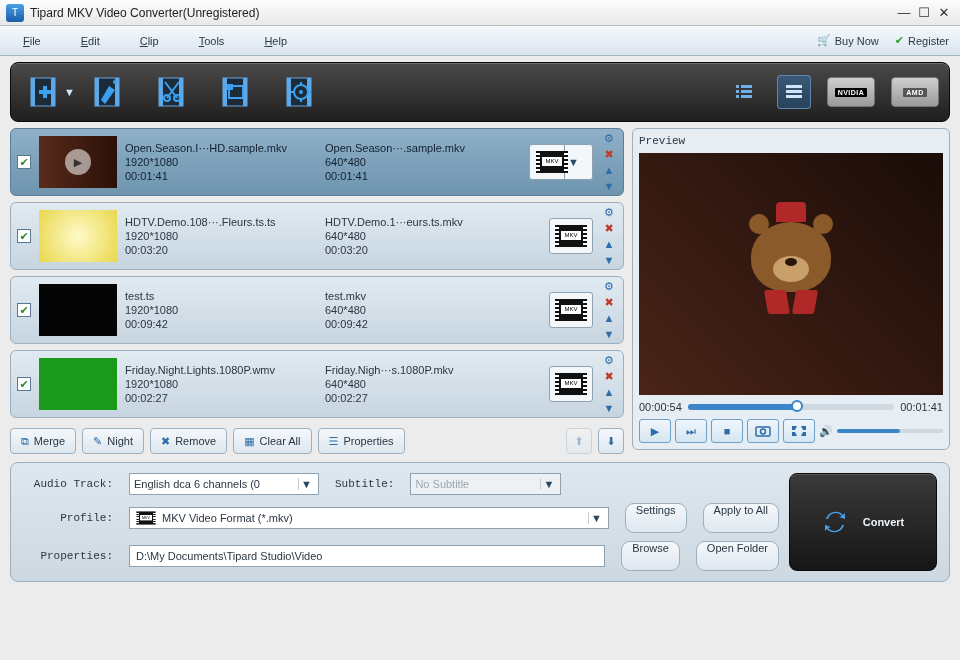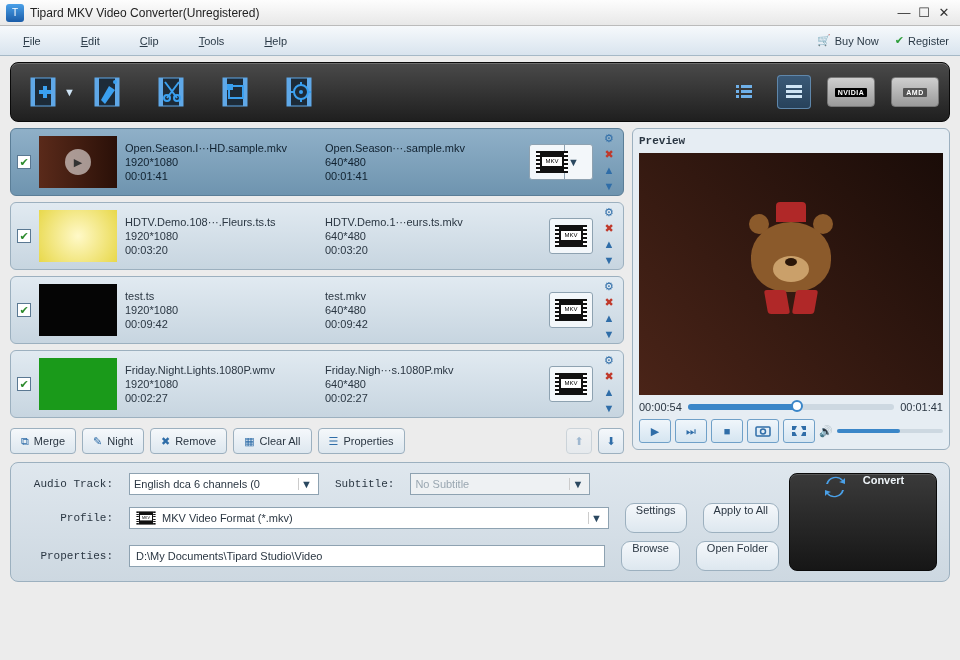--- a/index.html
+++ b/index.html
@@ -58,21 +58,21 @@
 
 
 .actbar { display: flex; gap: 6px; margin-top: 4px; align-items: center; }
 .abtn { height: 26px; padding: 0 10px; border: 1px solid #9cb0bf; border-radius: 4px; background: linear-gradient(#f5f8fb,#dde7ef); display: flex; align-items: center; gap: 5px; cursor: pointer; color: #2a3642; font-family: "Courier New", monospace; }
 .actbar .aspacer { flex: 1; }
 .sqbtn { width: 26px; height: 26px; border: 1px solid #9cb0bf; border-radius: 4px; background: linear-gradient(#f5f8fb,#dde7ef); display: flex; align-items: center; justify-content: center; cursor: pointer; color: #2f6da8; }
 .sqbtn.disabled { opacity: .4; cursor: default; }
 
 
 .preview { width: 318px; border: 1px solid #9cb0bf; border-radius: 6px; background: #e6edf3; padding: 6px; display: flex; flex-direction: column; gap: 6px; height: 322px; }
-.preview .plabel { color: #2a3642; font-family: "Courier New", monospace; font-weight: bold; }
+.preview .plabel { color: #2a3642; font-family: "Courier New", monospace; }
 .screen { flex: 1; background: linear-gradient(45deg,#4a2418,#1a0c08); display: flex; align-items: center; justify-content: center; position: relative; }
 .bear { width: 120px; height: 140px; position: relative; }
 .bear .head { width: 80px; height: 70px; background: #8b5a2b; border-radius: 50% 50% 45% 45%; position: absolute; top: 18px; left: 20px; }
 .bear .ear { width: 20px; height: 20px; background: #8b5a2b; border-radius: 50%; position: absolute; top: 10px; }
 .bear .ear.l { left: 18px; } .bear .ear.r { right: 18px; }
 .bear .snout { width: 36px; height: 26px; background: #caa06a; border-radius: 50%; position: absolute; top: 52px; left: 42px; }
 .bear .nose { width: 12px; height: 8px; background: #2a1608; border-radius: 50%; position: absolute; top: 54px; left: 54px; }
 .bear .hat { width: 30px; height: 20px; background: #b02828; position: absolute; top: -2px; left: 45px; border-radius: 4px 4px 0 0; }
 .bear .bow { width: 50px; height: 24px; position: absolute; top: 86px; left: 35px; }
 .bear .bow::before, .bear .bow::after { content:""; position:absolute; width:22px; height:24px; background:#b02828; border-radius:3px; }
@@ -90,21 +90,21 @@
 
 .bottom { margin: 8px 10px 0; border: 1px solid #9cb0bf; border-radius: 8px; background: linear-gradient(#dfe7ee,#cdd8e1); padding: 10px 12px; display: flex; gap: 10px; align-items: stretch; }
 .form { flex: 1; display: flex; flex-direction: column; gap: 8px; }
 .row { display: flex; align-items: center; gap: 16px; }
 .lbl { width: 90px; text-align: right; color: #2a3642; font-family: "Courier New", monospace; }
 .sel { height: 22px; border: 1px solid #8ea2b1; background: #fff; flex: 0 0 auto; display: flex; align-items: center; padding: 0 4px; gap: 4px; cursor: pointer; font-family: "Courier New", monospace; color: #2a3642; }
 .sel .dd { margin-left: auto; width: 16px; text-align: center; color: #2a4860; border-left: 1px solid #ccc; }
 .sel.disabled { background: #eef1f3; color: #9aa7b1; }
 .txt { height: 22px; border: 1px solid #8ea2b1; background: #fff; flex: 1; padding: 0 6px; display: flex; align-items: center; font-family: "Courier New", monospace; color: #2a3642; }
 .sbtn { height: 30px; padding: 0 10px; border: 1px solid #9cb0bf; border-radius: 9px; background: linear-gradient(#f5f8fb,#dde7ef); cursor: pointer; font-family: "Courier New", monospace; color: #2a3642; display: flex; align-items: flex-start; }
-.convert { width: 148px; border-radius: 8px; background: linear-gradient(#3a3a3a,#161616); border: 1px solid #0a0a0a; display: flex; justify-content: center; gap: 15px; cursor: pointer; color: #eef4f8; font-size: 16px; font-weight: bold; box-shadow: inset 0 1px 0 rgba(255,255,255,.15); }
+.convert { width: 148px; border-radius: 8px; background: linear-gradient(#3a3a3a,#161616); border: 1px solid #0a0a0a; display: flex; align-items: center; justify-content: center; gap: 15px; cursor: pointer; color: #eef4f8; font-size: 16px; font-weight: bold; box-shadow: inset 0 1px 0 rgba(255,255,255,.15); }
 .convert svg { width: 26px; height: 26px; }
 
 </style>
 </head>
 <body>
 
 <div class="titlebar">
   <div class="logo">T</div>
   <div class="title">Tipard MKV Video Converter(Unregistered)</div>
   <div class="wbtn">—</div>
@@ -403,21 +403,21 @@
 
 <div class="bottom">
   <div class="form">
     <div class="row">
       <div class="lbl">Audio Track:</div>
       <div class="sel" style="width:190px">
         <span>English dca 6 channels (0</span>
           <span class="dd">▼</span>
       </div>
       <div class="lbl" style="width:auto">Subtitle:</div>
-      <div class="sel disabled" style="width:180px">
+      <div class="sel disabled" style="width:151px">
         <span>No Subtitle</span>
           <span class="dd">▼</span>
       </div>
     </div>
     <div class="row">
       <div class="lbl">Profile:</div>
       <div class="sel" style="flex:1">
         <span class="film" style="transform:scale(.6);margin:-4px 0">
             <span class="tag">MKV</span>
           </span>

